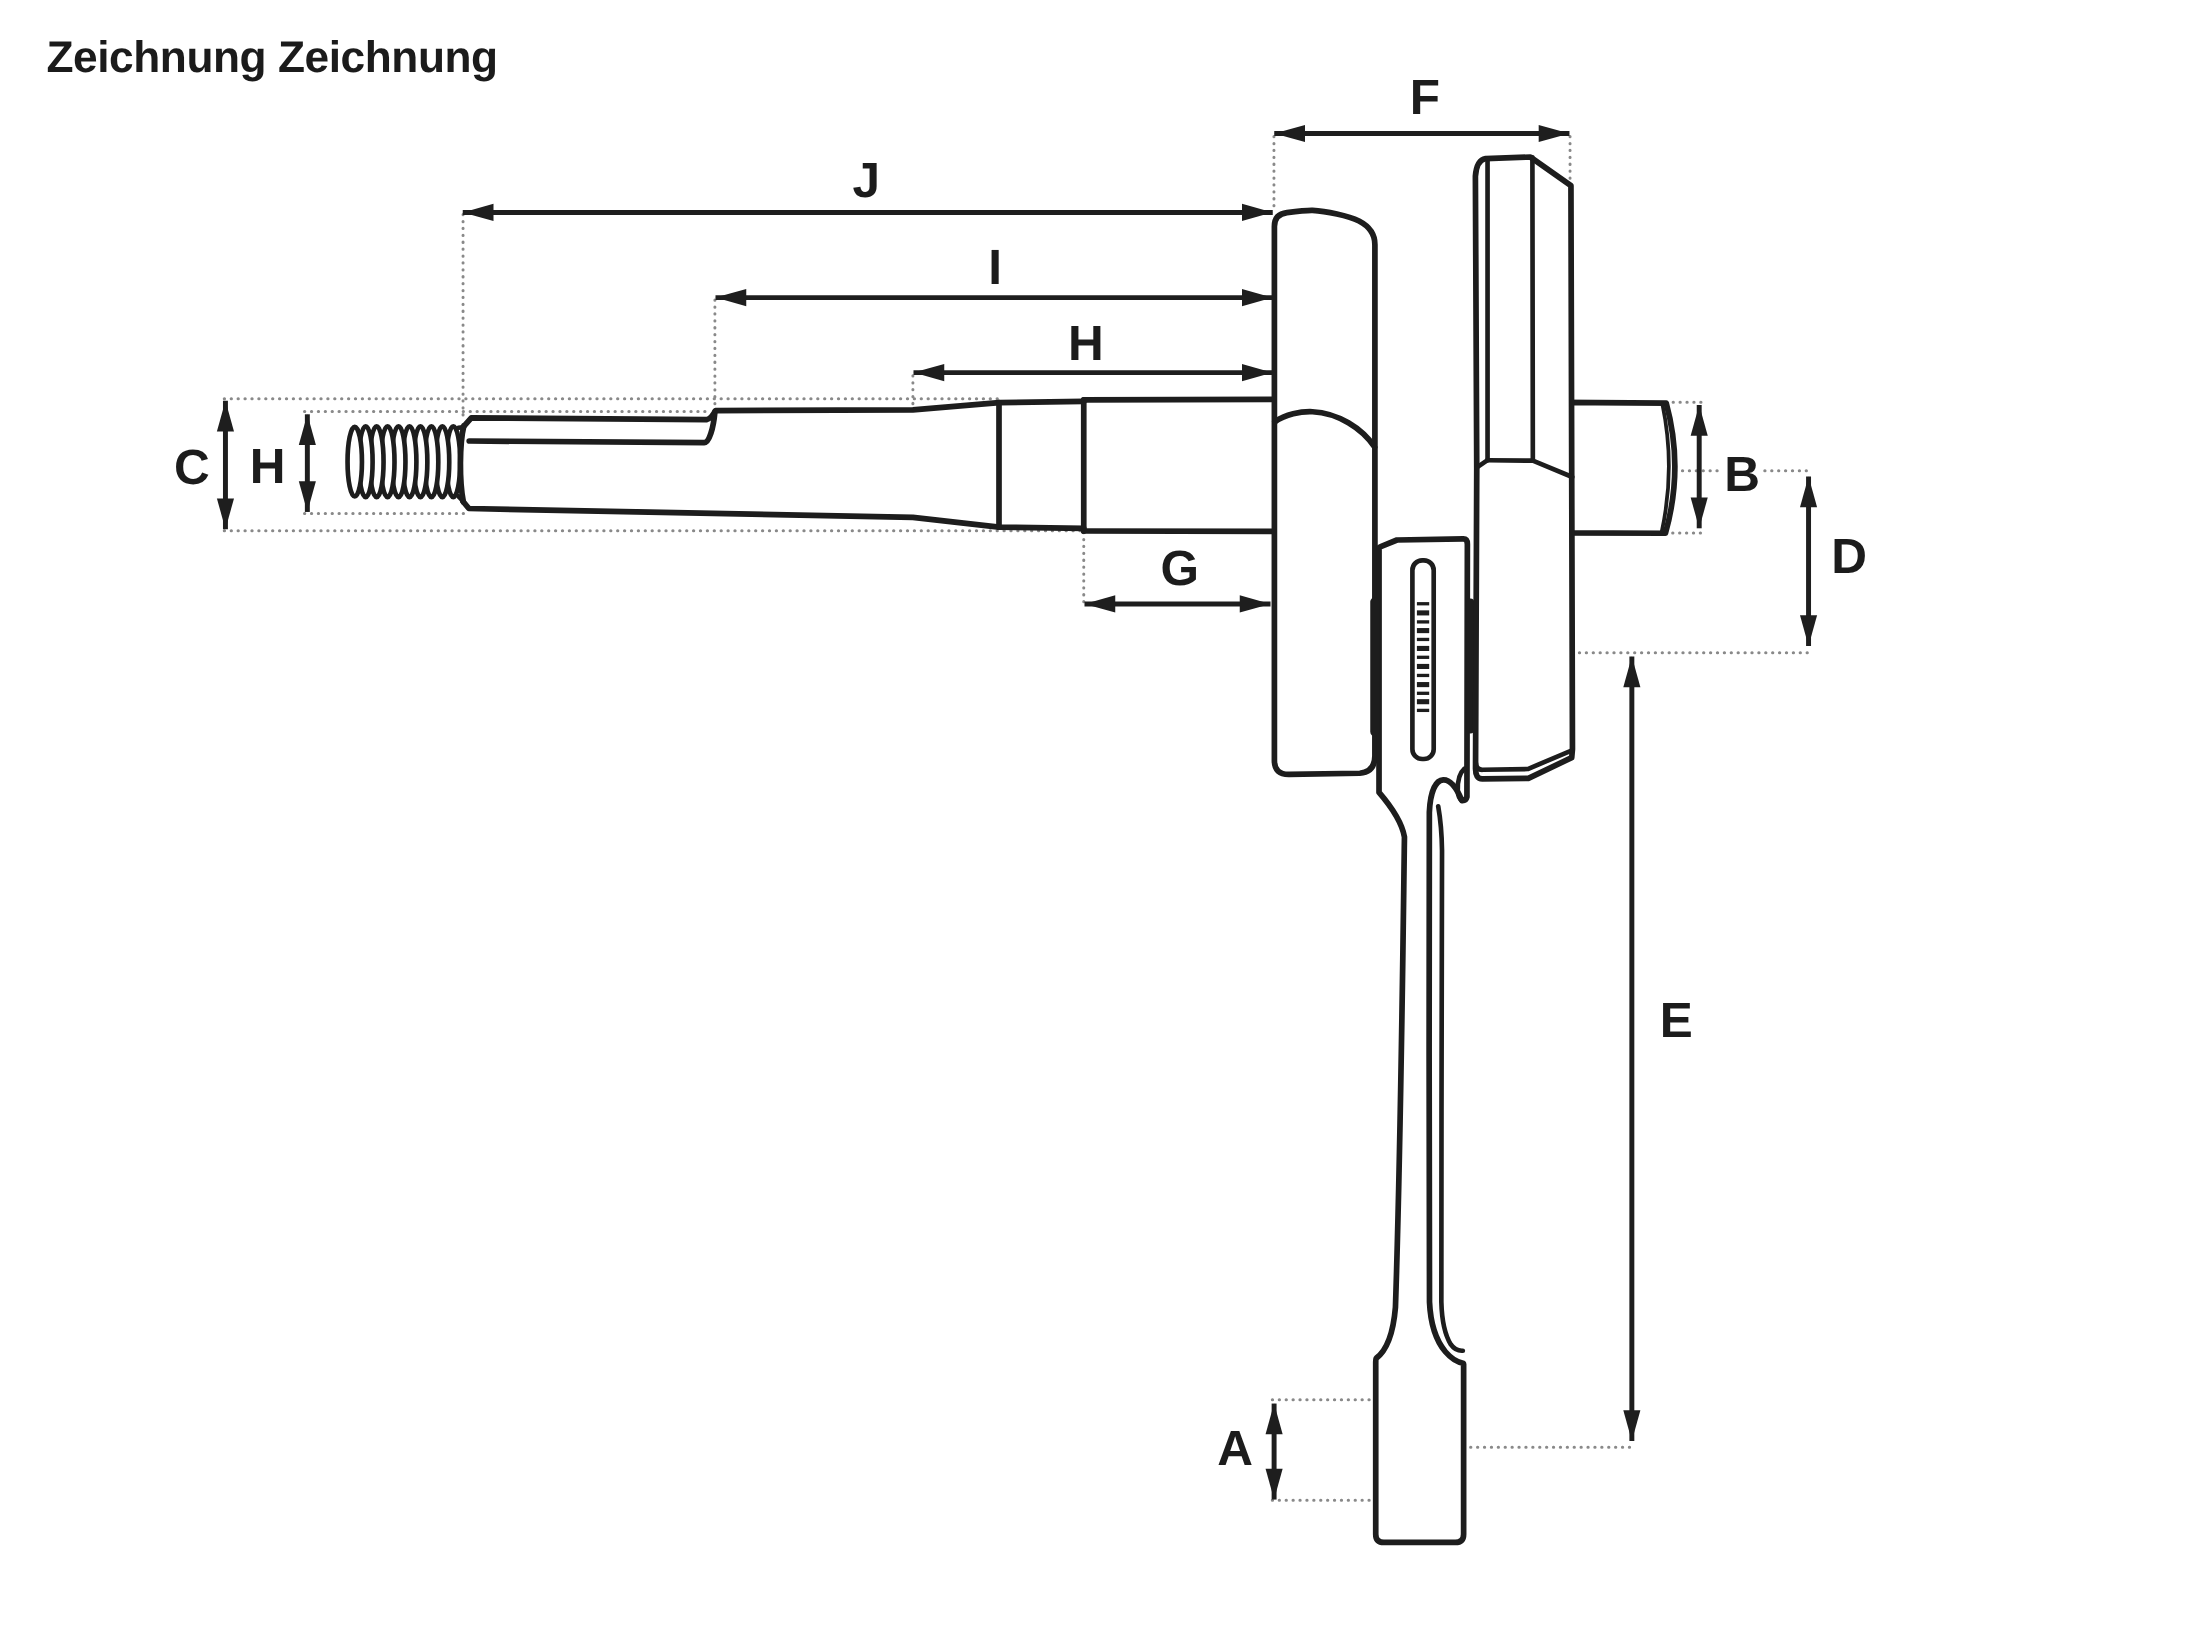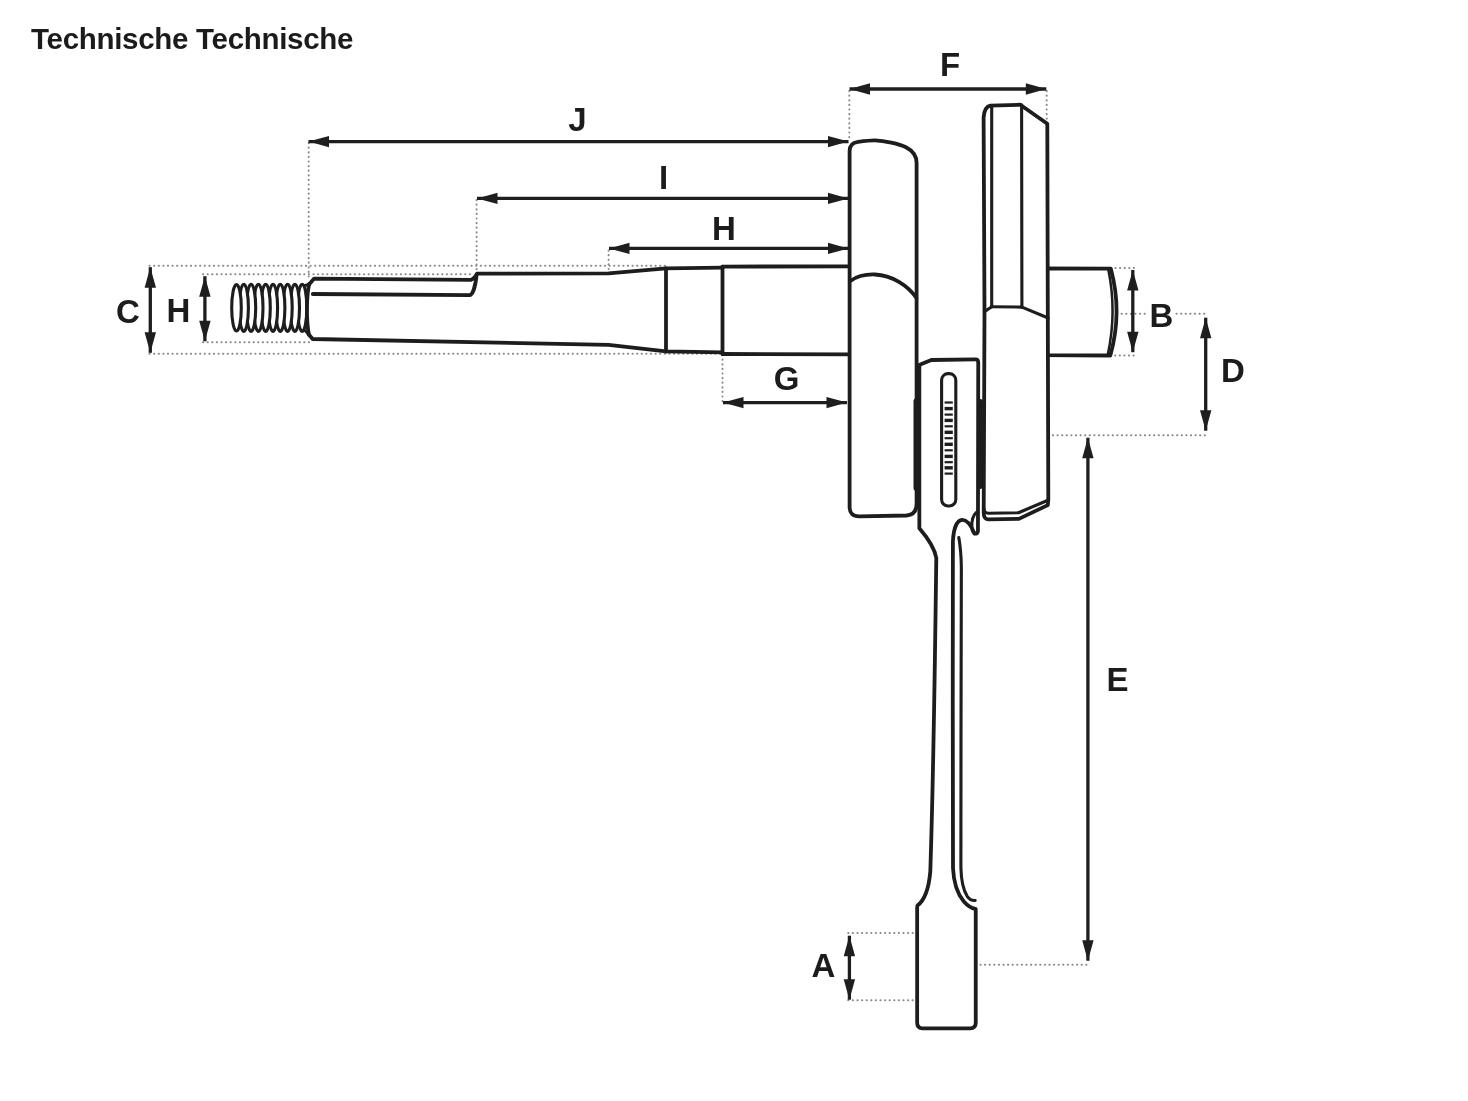--- a/index.html
+++ b/index.html
@@ -64,21 +64,21 @@
     font-family: "Liberation Sans", sans-serif;
     font-size: 33px;
     font-weight: bold;
     fill: #1c1c1c;
     text-anchor: middle;
   }
 </style>
 </head>
 <body>
 
-<div class="page-title">Technische Technische</div>
+<div class="page-title">Zeichnung Zeichnung</div>
 
 <svg class="drawing" width="1468" height="1101" viewBox="0 0 1468 1101">
 
   <defs>
     <marker id="ah" markerWidth="23" markerHeight="14" refX="21.5" refY="7" orient="auto-start-reverse" markerUnits="userSpaceOnUse">
       <path d="M21.5,7 L1,1.3 L1,12.7 Z" fill="#1e1e1e"></path>
     </marker>
   </defs>
 
   <g>

